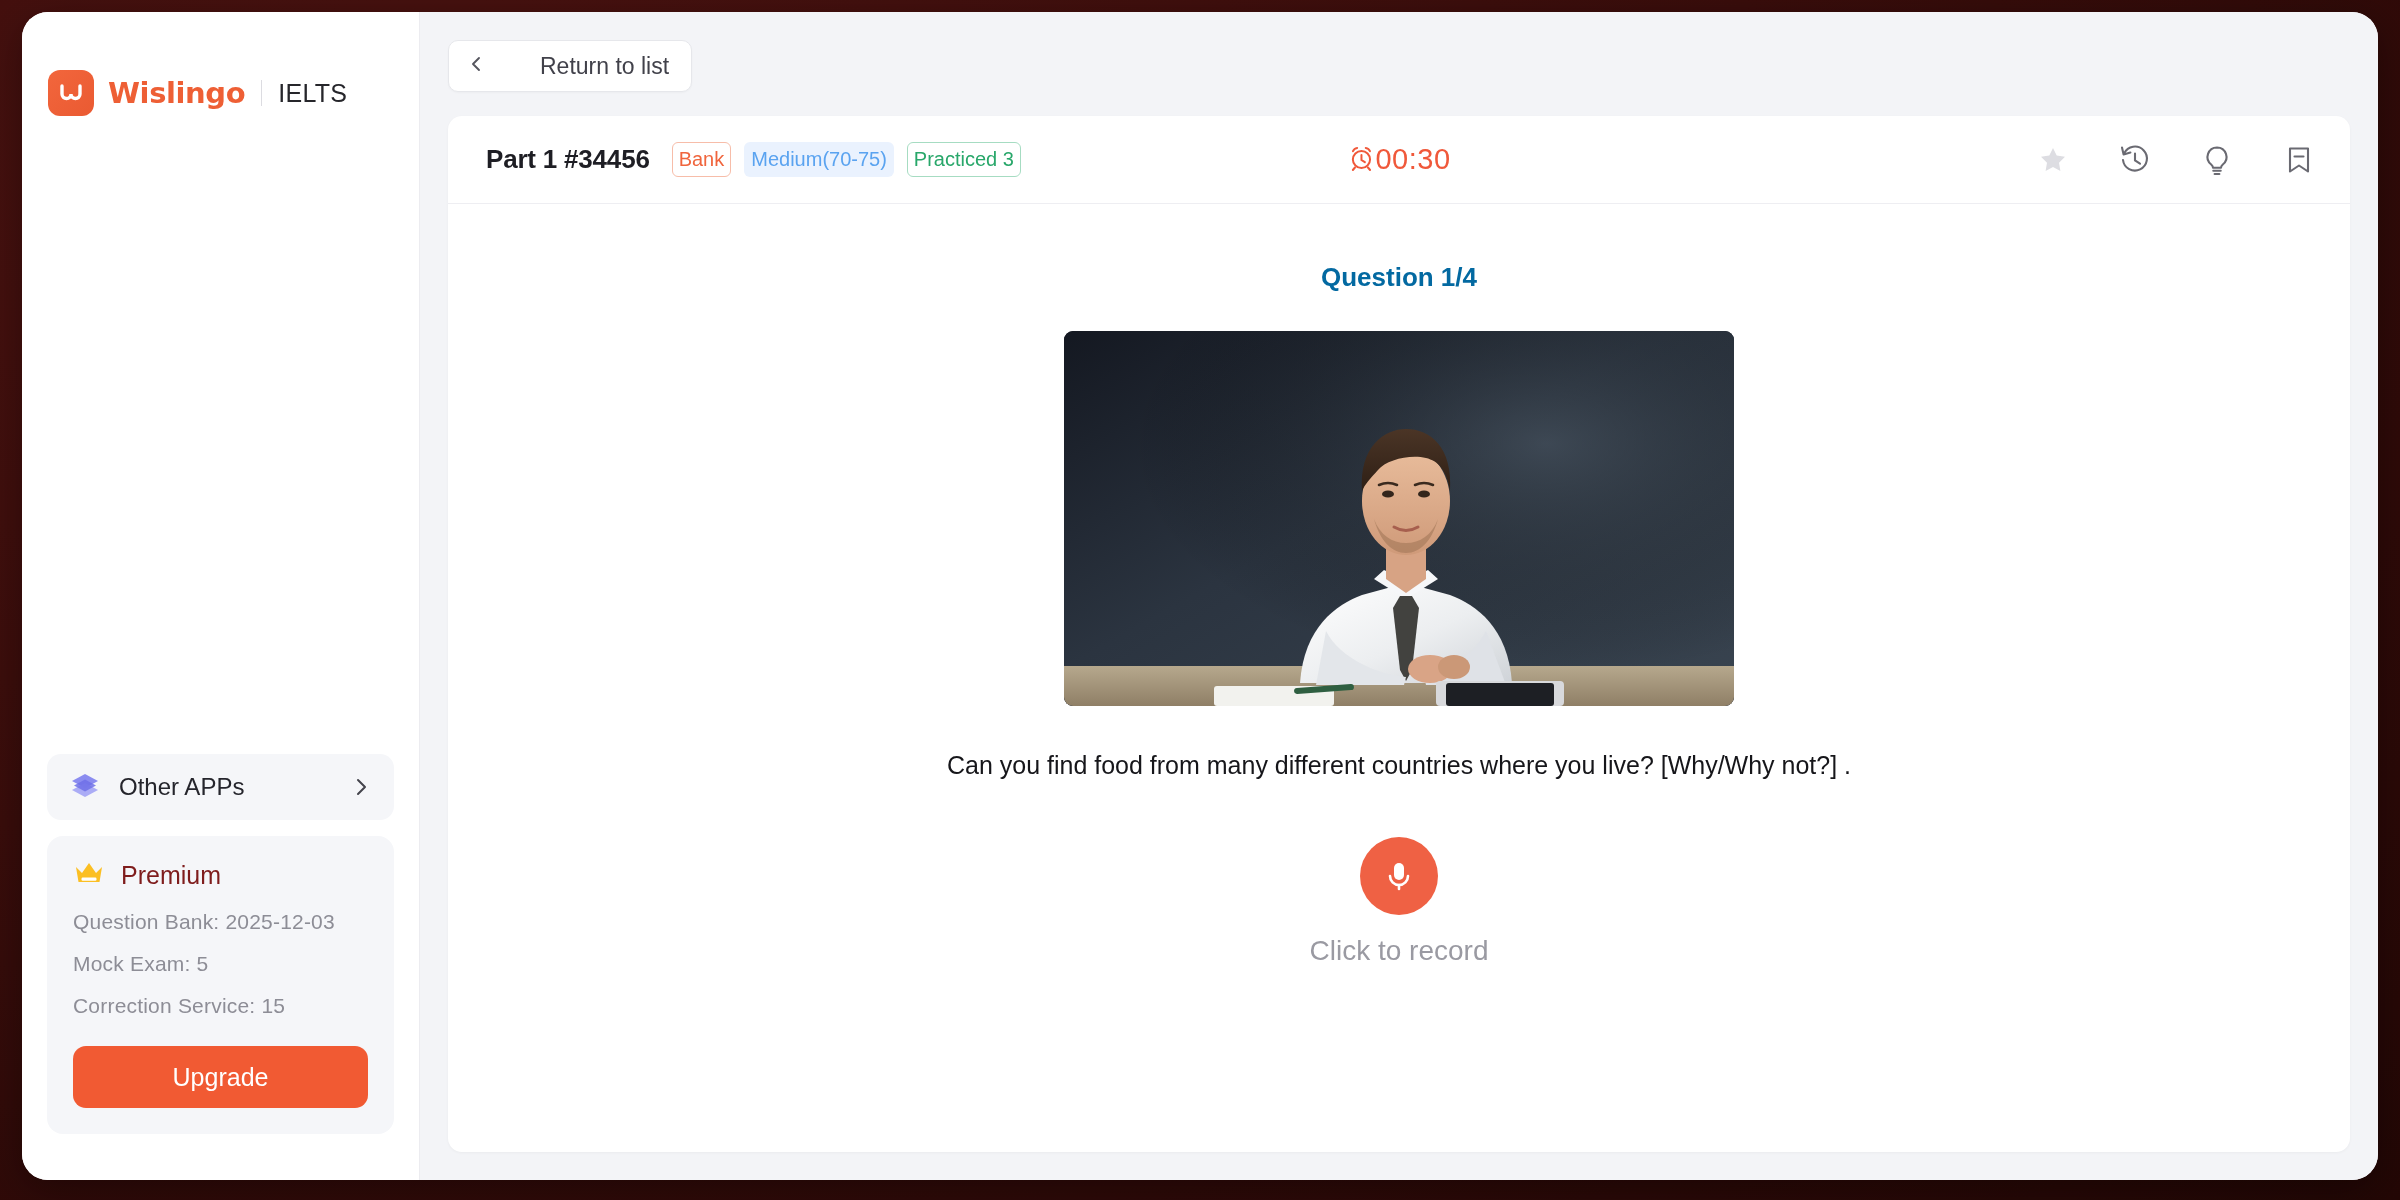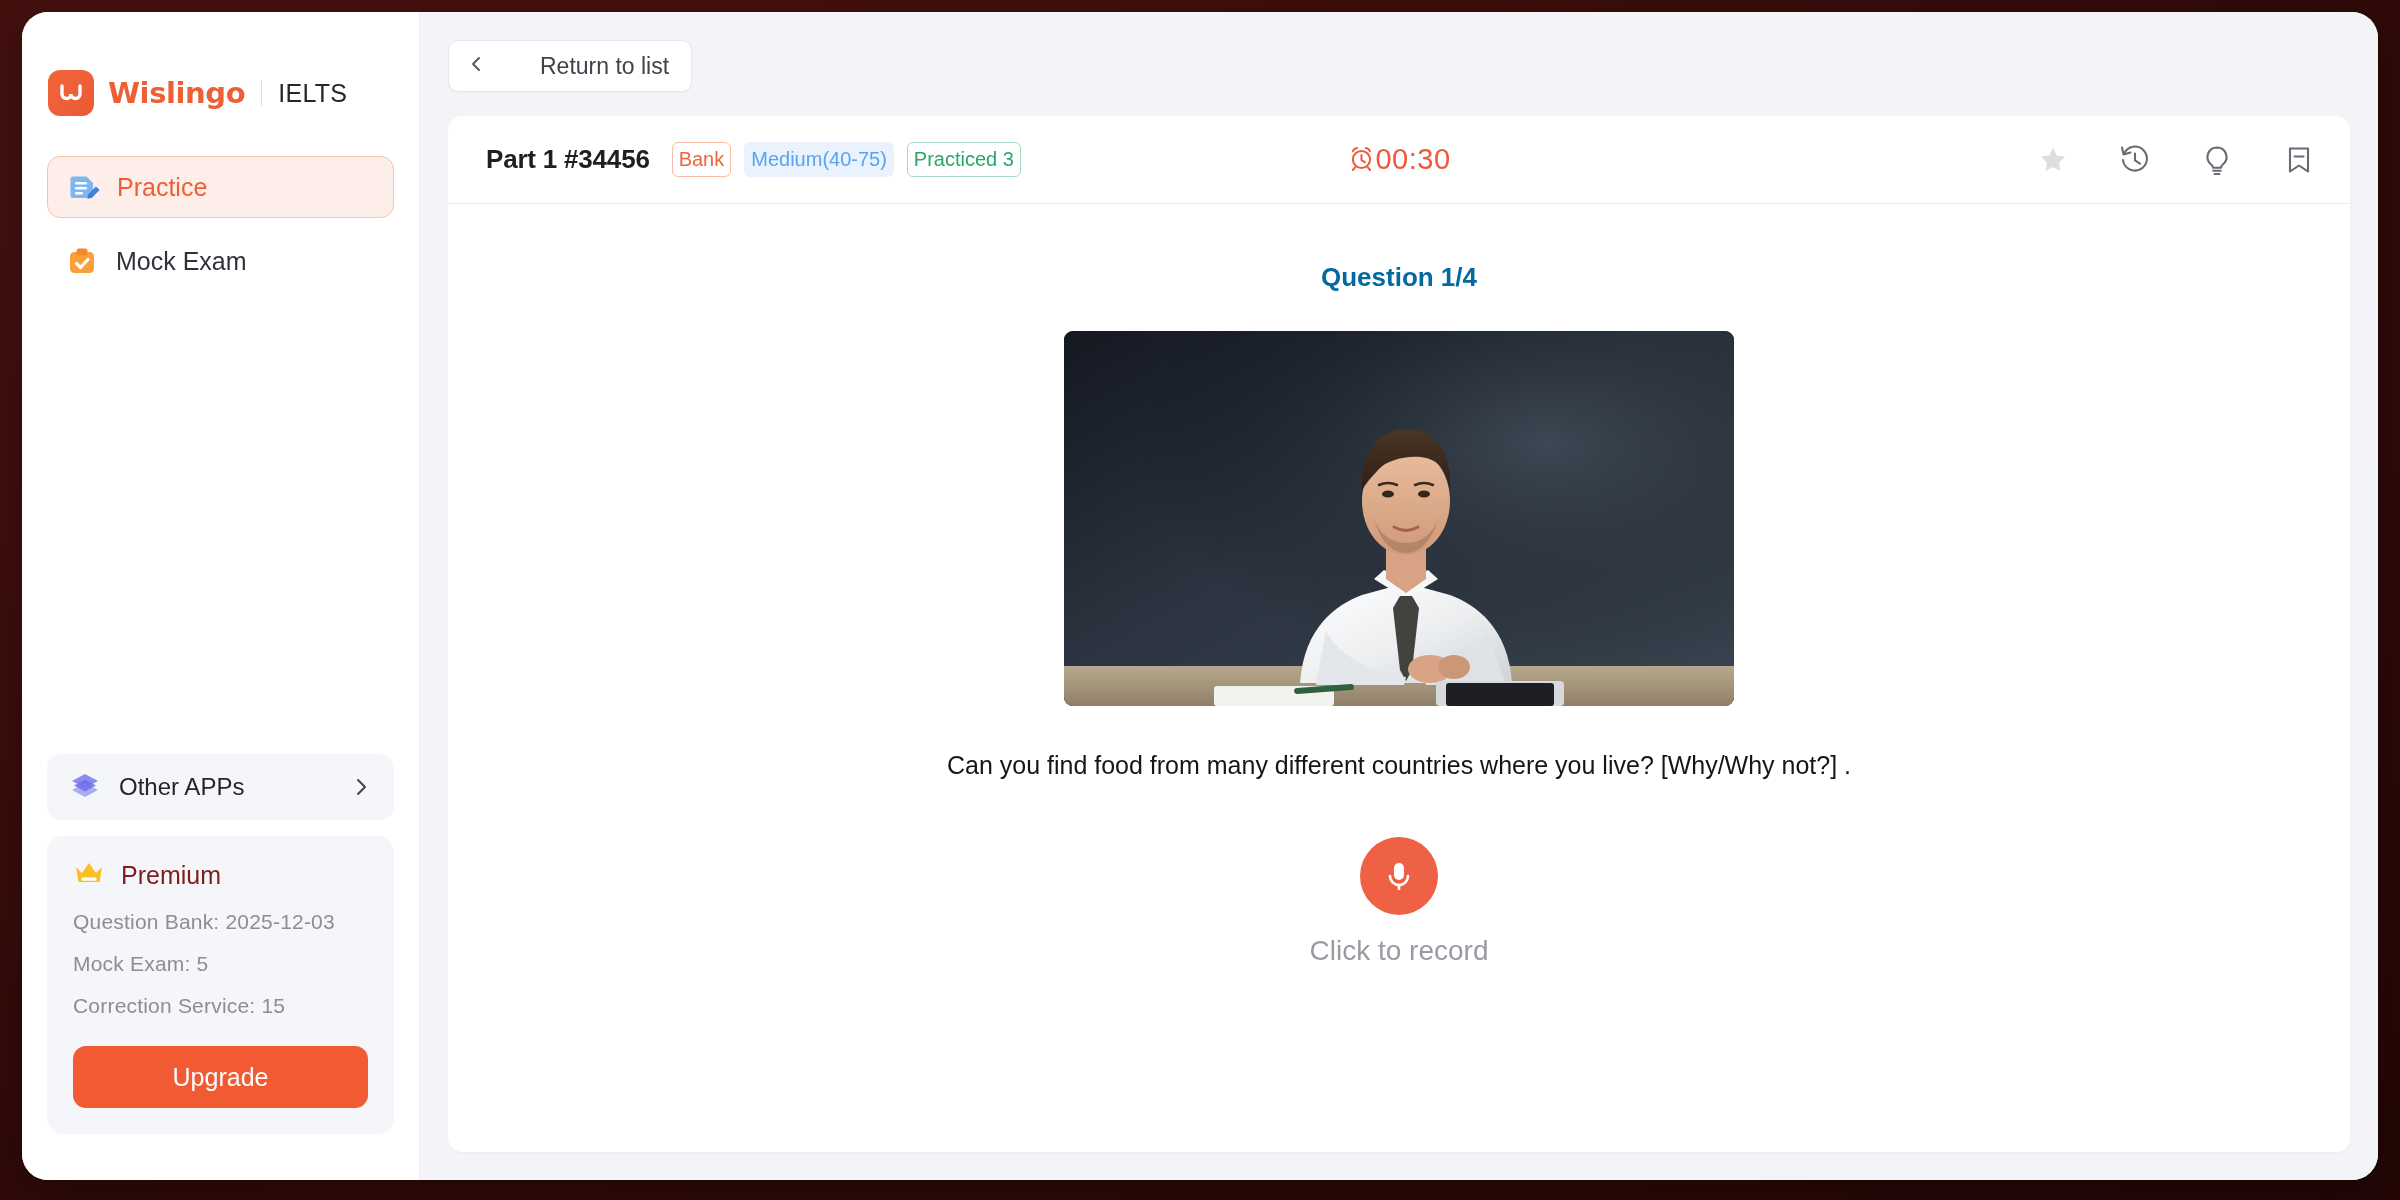--- a/index.html
+++ b/index.html
@@ -218,47 +218,20 @@
         <div class="brand-logo">
           <svg width="30" height="30" viewBox="0 0 30 30" aria-hidden="true">
             <path d="M6 8 v8 a4.5 4.5 0 0 0 9 0 a4.5 4.5 0 0 0 9 0 v-8" fill="none" stroke="#ffffff" stroke-width="3.4" stroke-linecap="round"></path>
           </svg>
         </div>
         <span class="brand-name">Wislingo</span>
         <span class="brand-sep"></span>
         <span class="brand-sub">IELTS</span>
       </div>
 
-      <nav class="nav">
-
-        <div class="nav-item active">
-          <span class="nav-ico">
-            <svg width="34" height="34" viewBox="0 0 34 34" aria-hidden="true">
-              <path d="M7 6.5h13.5l6.5 6.5v12.5a2.5 2.5 0 0 1-2.5 2.5H7a2.5 2.5 0 0 1-2.5-2.5V9A2.5 2.5 0 0 1 7 6.5z" fill="#7eb6f2"></path>
-              <rect x="9" y="12" width="12" height="2.6" rx="1.3" fill="#ffffff"></rect>
-              <rect x="9" y="17" width="12" height="2.6" rx="1.3" fill="#ffffff"></rect>
-              <rect x="9" y="22" width="8" height="2.6" rx="1.3" fill="#ffffff"></rect>
-              <path d="M30 16.5 L22 24.5 l-0.6 4.2 4.2-0.7 8-8z" fill="#3f83d8"></path>
-            </svg>
-          </span>
-          <span class="label">Practice</span>
-        </div>
-
-        <div class="nav-item">
-          <span class="nav-ico">
-            <svg width="34" height="34" viewBox="0 0 34 34" aria-hidden="true">
-              <rect x="5" y="8" width="24" height="21" rx="4.5" fill="#f9a03c"></rect>
-              <rect x="11.5" y="4.5" width="11" height="7" rx="2.5" fill="#f08a25"></rect>
-              <path d="M11.5 19.5 l4 4 l7.5-8" fill="none" stroke="#ffffff" stroke-width="3.2" stroke-linecap="round" stroke-linejoin="round"></path>
-            </svg>
-          </span>
-          <span class="label">Mock Exam</span>
-        </div>
-
-      </nav>
 
       <div class="sidebar-spacer"></div>
 
       <div class="other-apps">
         <span class="nav-ico">
           <svg width="32" height="32" viewBox="0 0 32 32" aria-hidden="true">
             <path d="M16 4 L29 11 L16 18 L3 11 Z" fill="#8b8cf0"></path>
             <path d="M16 13 L29 20 L16 27 L3 20 Z" fill="#a4a5f5" opacity=".92"></path>
             <path d="M16 9.5 L27 15.5 L16 21.5 L5 15.5 Z" fill="#6f70e8" opacity=".85"></path>
           </svg>
@@ -303,21 +276,21 @@
         </div>
       </div>
 
       <div class="card">
 
         <div class="card-header">
           <span class="qtitle">Part 1 #34456</span>
 
           <div class="tags">
             <span class="tag tag-bank">Bank</span>
-            <span class="tag tag-level">Medium(40-75)</span>
+            <span class="tag tag-level">Medium(70-75)</span>
             <span class="tag tag-practiced">Practiced 3</span>
           </div>
 
           <div class="timer">
             <span>
               <svg width="28" height="28" viewBox="0 0 28 28" aria-hidden="true">
                 <circle cx="14" cy="15.5" r="8.6" fill="none" stroke="#f0583a" stroke-width="2"></circle>
                 <path d="M14 11 v5 l3.4 2.2" fill="none" stroke="#f0583a" stroke-width="2" stroke-linecap="round"></path>
                 <path d="M5.5 7.2 a5.4 5.4 0 0 1 4.2-3.3" fill="none" stroke="#f0583a" stroke-width="2" stroke-linecap="round"></path>
                 <path d="M22.5 7.2 a5.4 5.4 0 0 0 -4.2-3.3" fill="none" stroke="#f0583a" stroke-width="2" stroke-linecap="round"></path>

